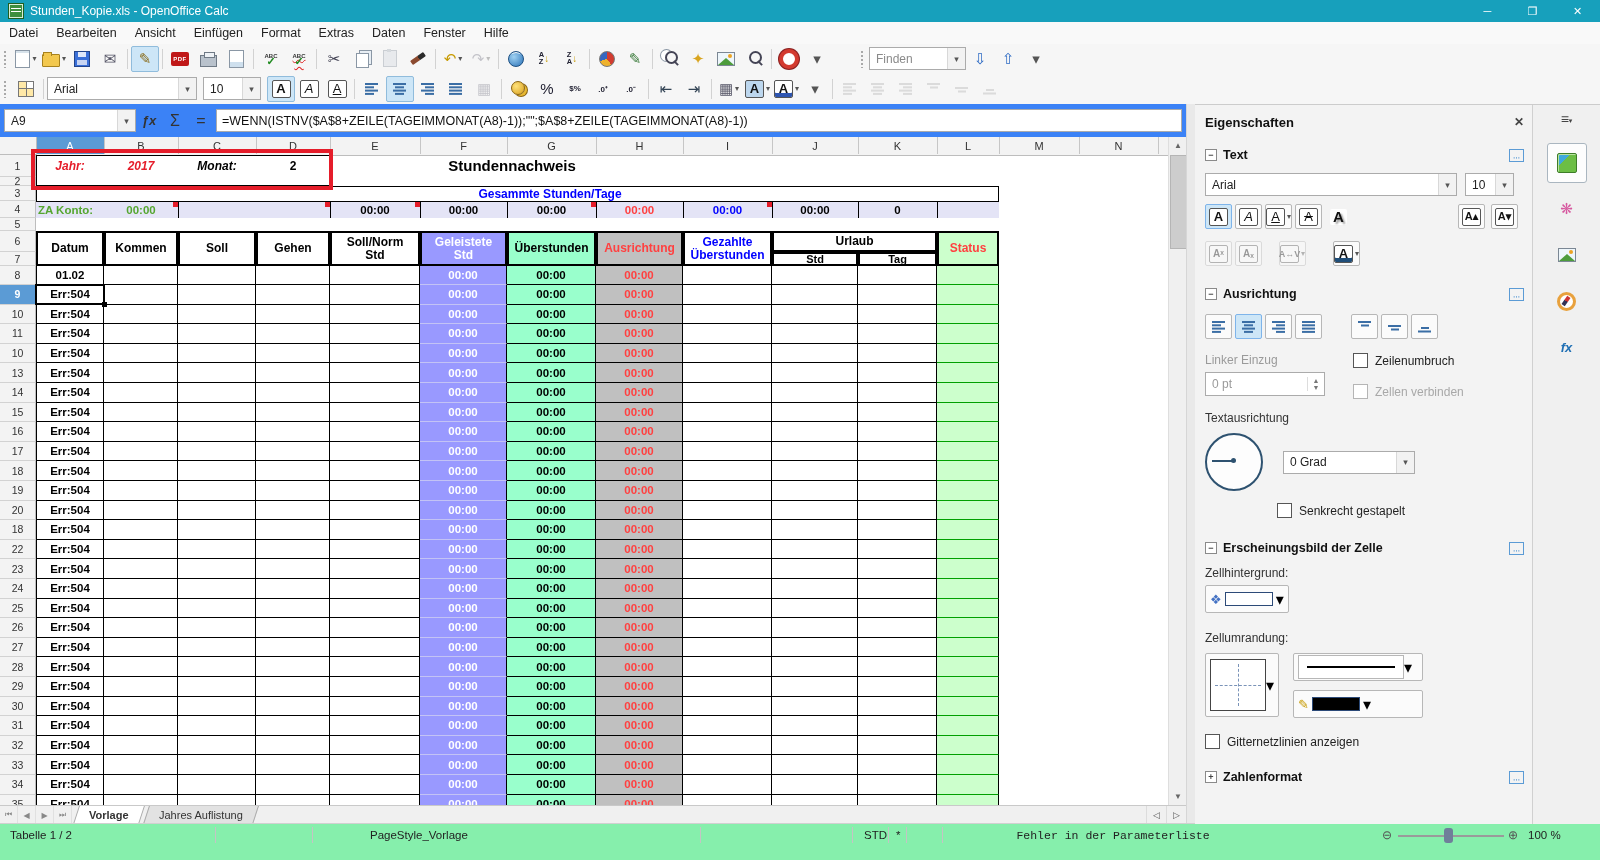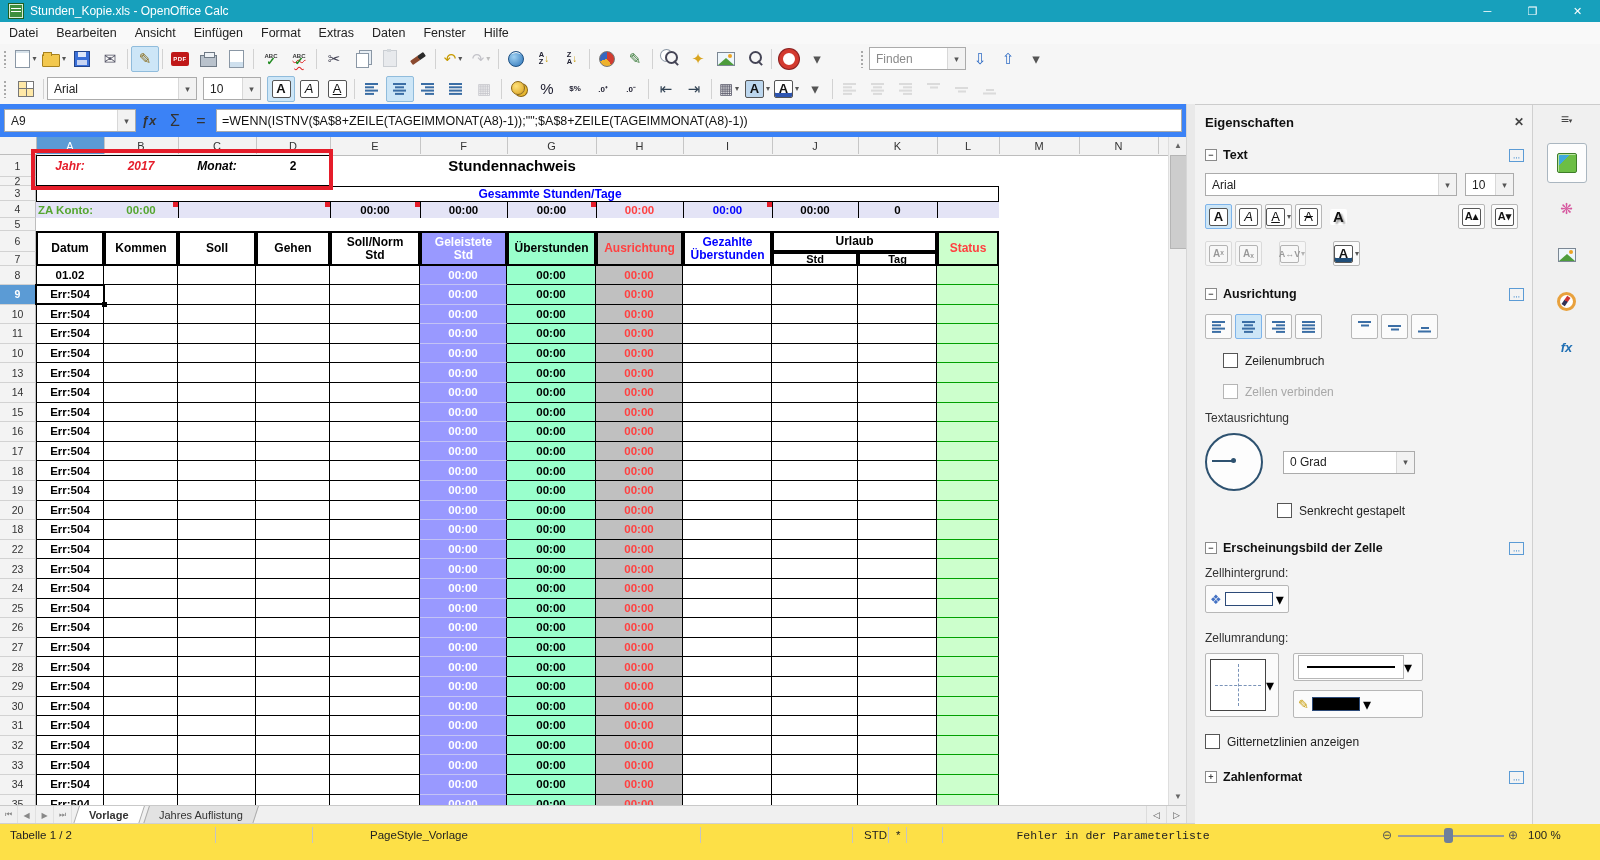--- a/index.html
+++ b/index.html
@@ -107,21 +107,21 @@
   .vsb .thumb{position:absolute;left:1px;top:18px;width:15px;height:92px;background:#cdcdcd;border:1px solid #b5b5b5;}
   
   .tabbar{position:absolute;left:0;top:805px;width:1186px;height:18px;background:#f0f0f0;border-top:1px solid #c9c9c9;display:flex;align-items:stretch;font-size:11px;}
   .navbtn{width:17px;display:flex;align-items:center;justify-content:center;color:#888;font-size:8px;border-right:1px solid #e0e0e0;}
   .stab{padding:0 12px;display:flex;align-items:center;border-right:1px solid #b9b9b9;color:#333;transform:skewX(-18deg);margin-left:4px;background:#e2e2e2;border:1px solid #aaa;border-top:none;}
   .stab span{transform:skewX(18deg);}
   .stab.active{background:#fff;font-weight:bold;}
   .hsb-track{flex:1;background:#f0f0f0;}
   .hbtn{width:19px;display:flex;align-items:center;justify-content:center;color:#555;font-size:9px;border-left:1px solid #dcdcdc;}
   
-  .statusbar{position:absolute;left:0;top:823px;width:1600px;height:37px;background:#fde047;border-top:1px solid #d0d0d0;font-size:11.5px;color:#222;}
+  .statusbar{position:absolute;left:0;top:823px;width:1600px;height:37px;background:#86efac;border-top:1px solid #d0d0d0;font-size:11.5px;color:#222;}
   .sb-item{position:absolute;top:0;height:22px;display:flex;align-items:center;}
   .sb-sep{position:absolute;top:3px;width:1px;height:16px;background:#c4c4c4;}
   .zoomline{position:absolute;top:11px;height:2px;background:#9a9a9a;}
   .zoomthumb{position:absolute;top:4px;width:9px;height:15px;background:#6f7f9a;border-radius:3px;}
   .zbtn{font-size:12px;color:#555;}
   
   .splitter{position:absolute;left:1186px;top:104px;width:9px;height:719px;background:#e9e9e9;border-left:1px solid #d6d6d6;}
   .sidebar{position:absolute;left:1195px;top:104px;width:405px;height:719px;background:#f3f3f3;border-top:1px solid #ccc;display:flex;}
   .deck{width:337px;padding:0 0 0 10px;box-sizing:border-box;position:relative;}
   .deck-h{height:34px;display:flex;align-items:center;font-weight:bold;font-size:13px;color:#111;}
@@ -1102,20 +1102,30 @@
           <span class="sbtn">
             <svg class="svgicon" width="14" height="12" viewBox="0 0 14 12">
               <g fill="#3b6ea5">
                 <rect x="3" y="6" width="8" height="2"></rect>
                 <rect y="9.5" width="13" height="2"></rect>
               </g>
             </svg>
           </span>
         </div>
       <div class="srow" style="margin-top:14px;align-items:flex-start;">
+        <div style="width:130px;">
+          <div class="slabel gray" style="margin-top:0;">Linker Einzug</div>
+          <div class="spinner">
+            <span class="val">0 pt</span>
+            <span class="arrs">
+                <span>▲</span>
+                <span>▼</span>
+              </span>
+          </div>
+        </div>
         <div style="margin-left:18px;">
           <div class="cbrow">
             <span class="cb"></span>
               <span>Zeilenumbruch</span>
           </div>
           <div class="cbrow disabled" style="margin-top:16px;">
             <span class="cb"></span>
               <span>Zellen verbinden</span>
           </div>
         </div>

